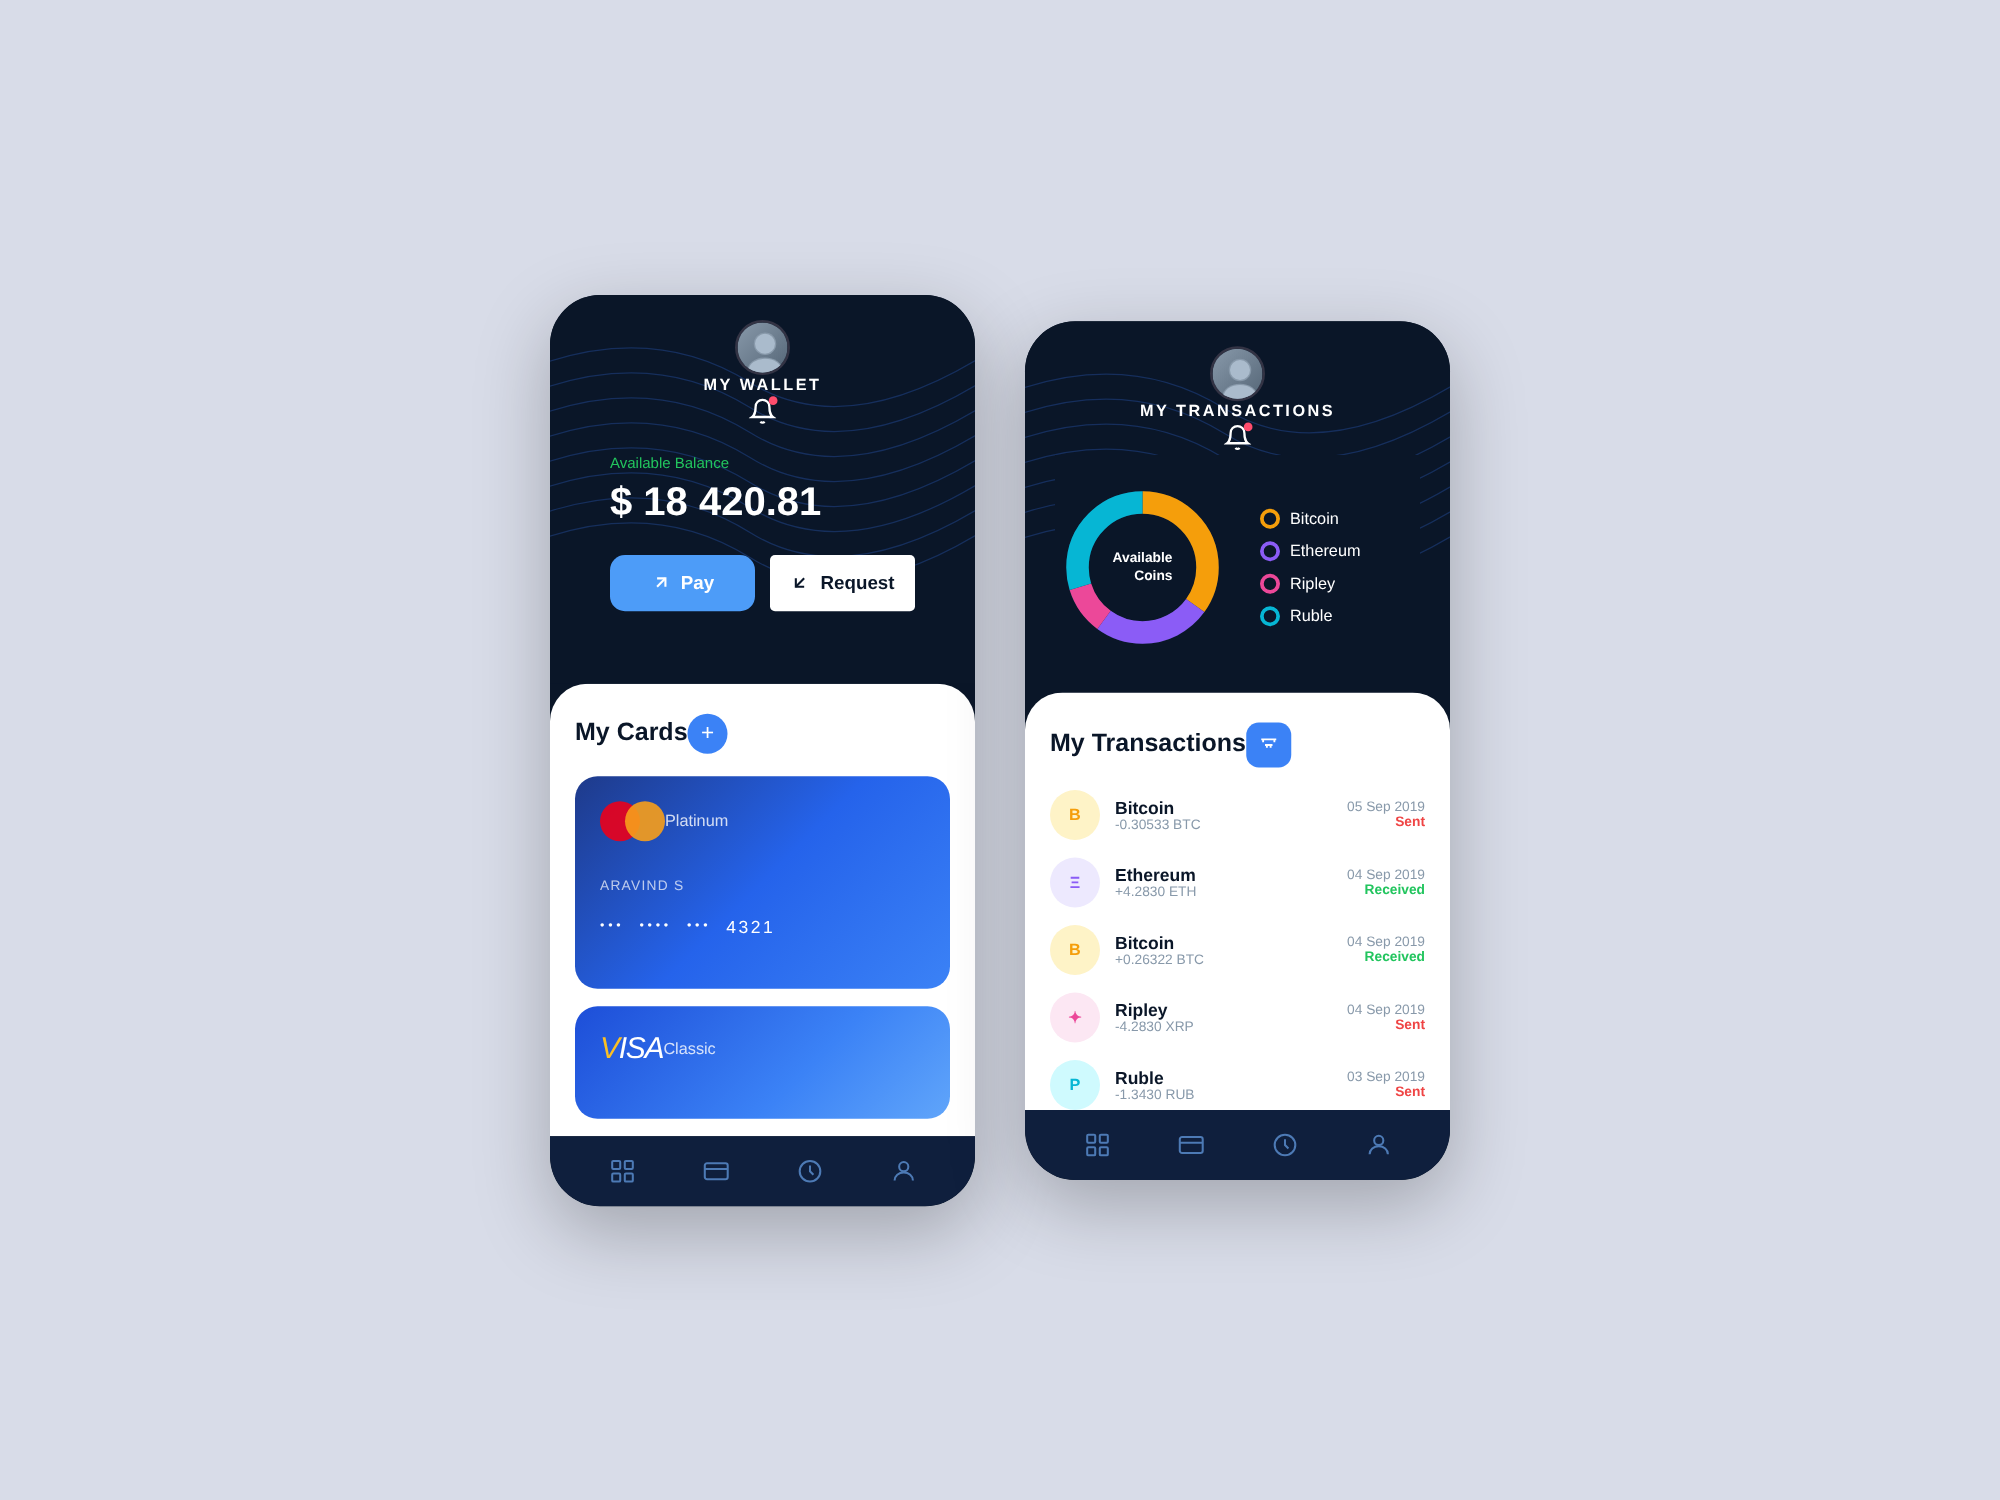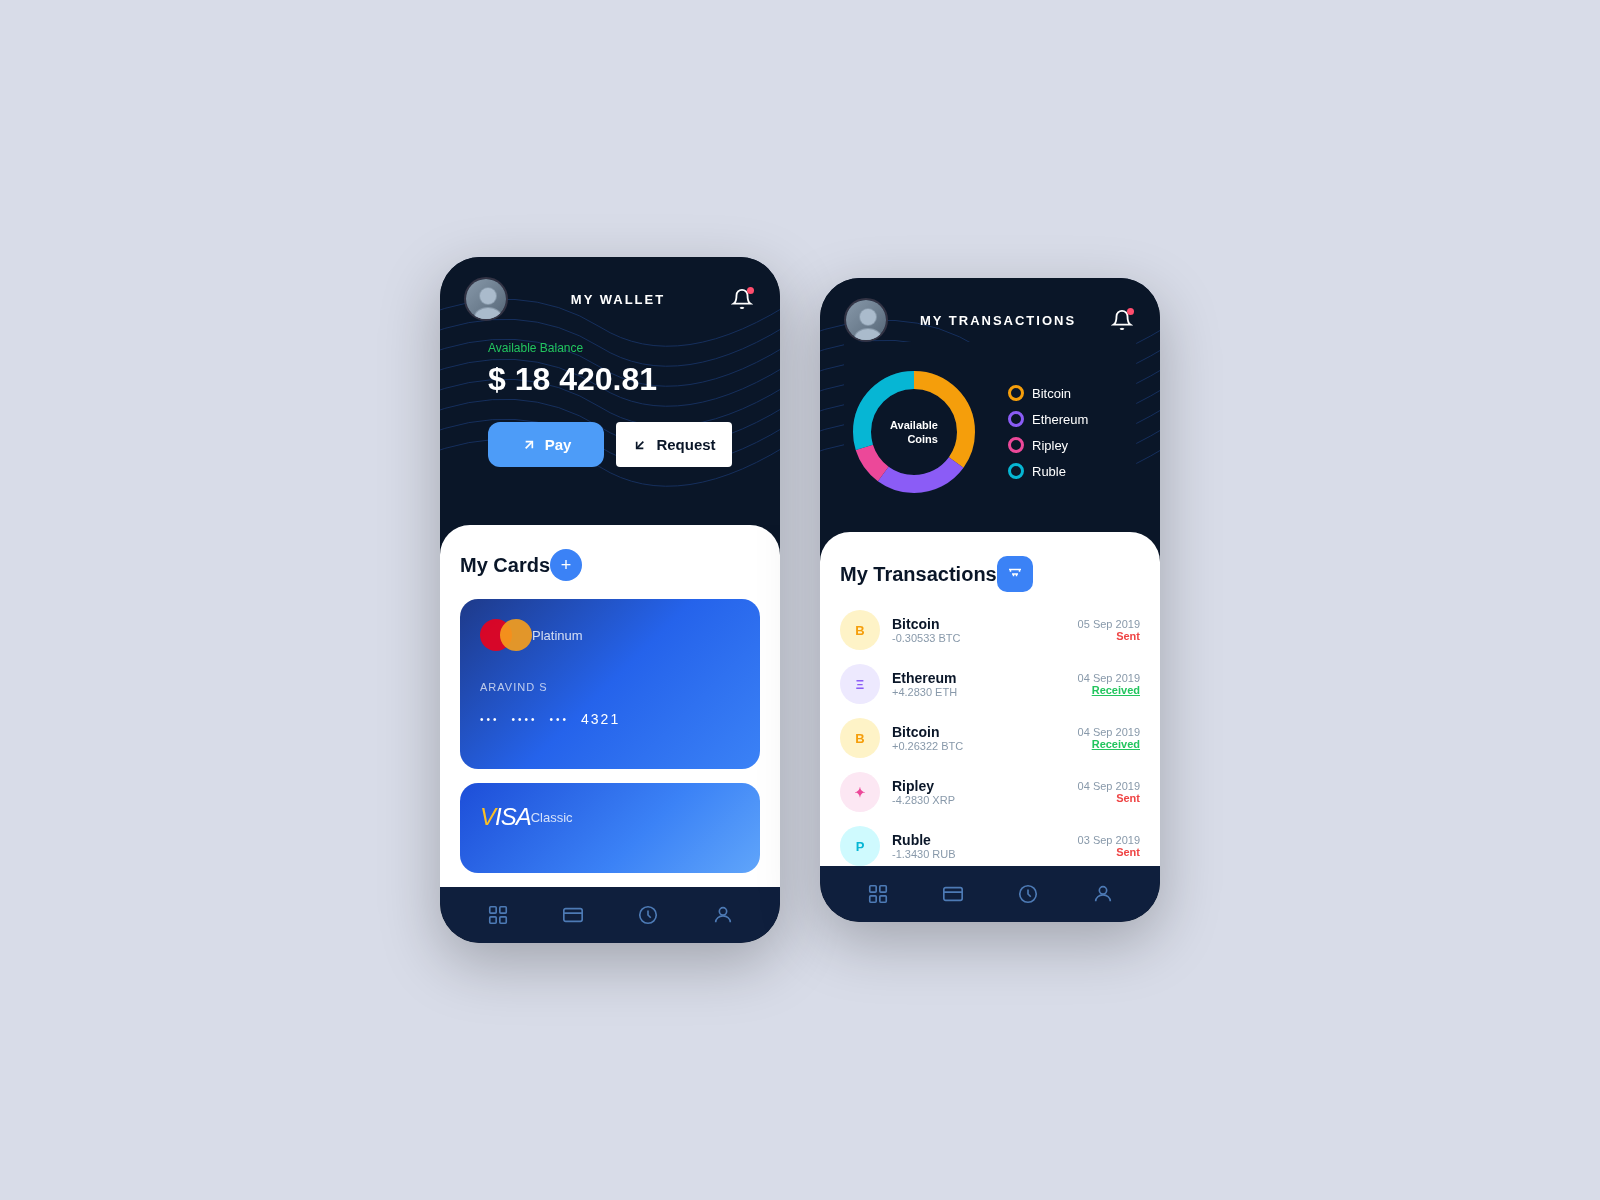--- a/index.html
+++ b/index.html
@@ -33,20 +33,21 @@
       padding: 20px 24px 30px;
       position: relative;
       overflow: hidden;
     }
     .header-top {
       display: flex;
       align-items: center;
       justify-content: space-between;
       position: relative;
       z-index: 2;
+      flex-direction: column;
     }
     .avatar {
       width: 44px;
       height: 44px;
       border-radius: 50%;
       overflow: hidden;
       background: #8899aa;
       border: 2px solid #334;
     }
     .avatar-img {
@@ -343,21 +344,21 @@
     .tx-meta { text-align: right; }
     .tx-date {
       font-size: 11px;
       color: #8899aa;
     }
     .tx-status {
       font-size: 11px;
       font-weight: 600;
     }
     .status-sent { color: #ef4444; }
-    .status-received { color: #22c55e; text-decoration: underline; }
+    .status-received { color: #22c55e; }
 
     
     .wave-lines {
       position: absolute;
       top: 0; left: 0; right: 0; bottom: 0;
       pointer-events: none;
     }
   </style>
 </head>
 <body>

